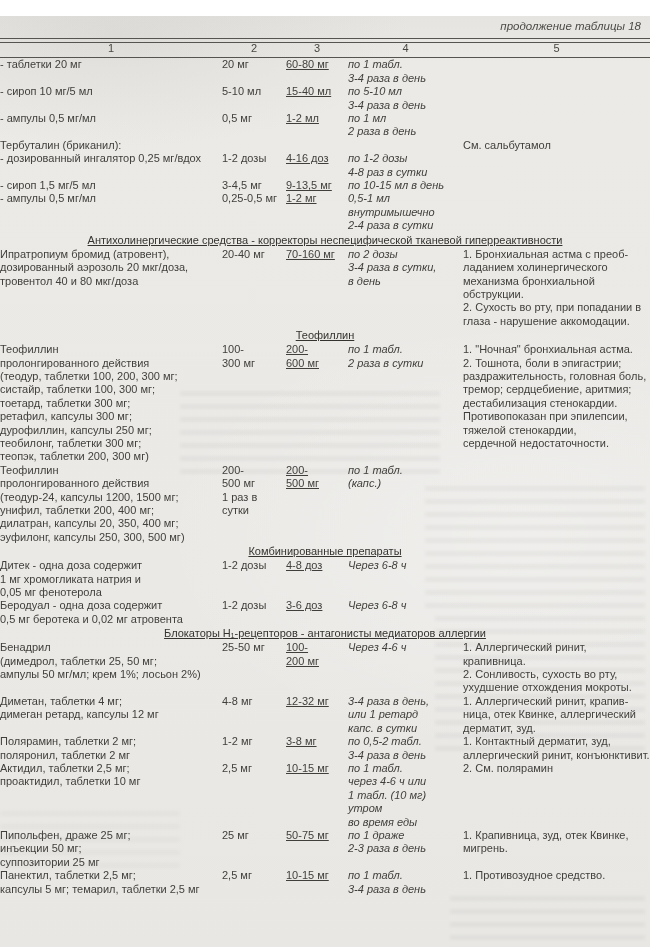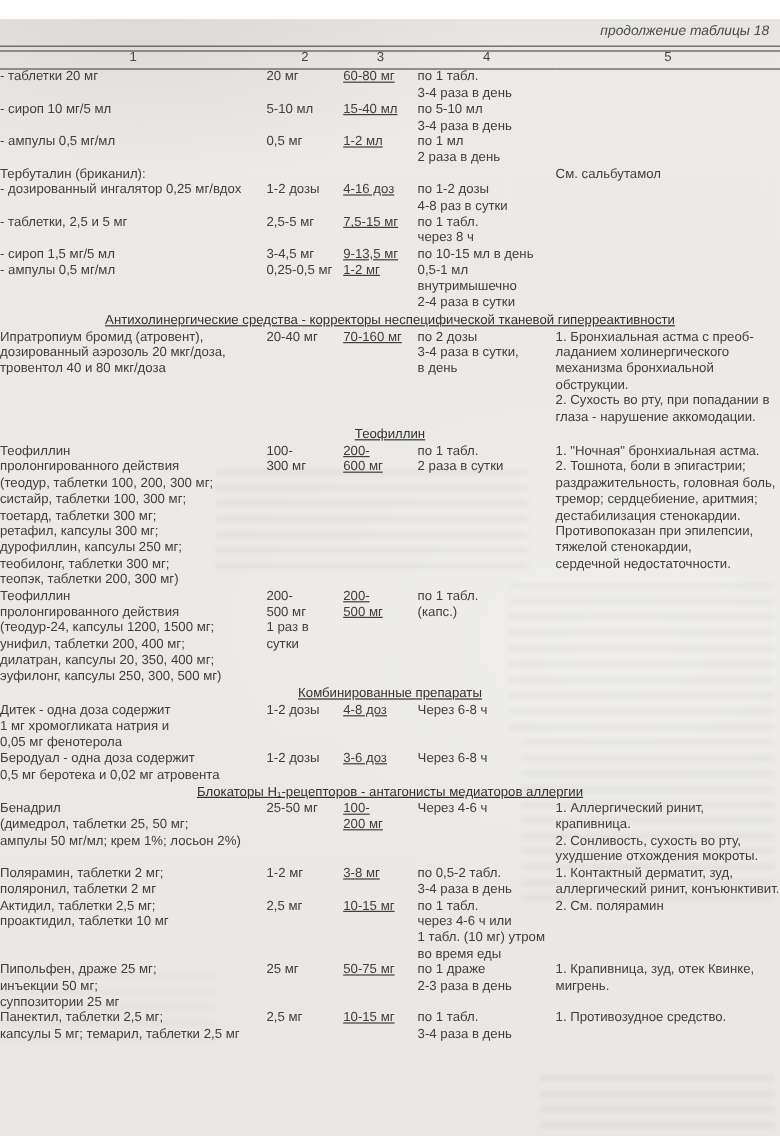--- a/index.html
+++ b/index.html
@@ -62,21 +62,21 @@
     color: #48473f;
   }
   table.drug-table td {
     vertical-align: top;
     padding: 0;
     white-space: pre-line;
   }
   td.c1 { padding-left: 10px; }
   td.c2 { padding-left: 8px; }
   td.c3 { padding-left: 4px; text-decoration: underline; }
-  td.c4 { padding-left: 7px; }
+  td.c4 { padding-left: 7px; font-style: italic; }
   td.c5 { padding-left: 1px; padding-right: 2px; }
   td.section {
     text-align: center;
     font-weight: normal;
     text-decoration: underline;
     color: #34332f;
     padding: 1px 0 1px 0;
     line-height: 15px;
     white-space: normal;
   }
@@ -147,28 +147,20 @@
         </tr>
         <tr>
           <td class="c1">- дозированный ингалятор 0,25 мг/вдох</td>
           <td class="c2">1-2 дозы</td>
           <td class="c3">4-16 доз</td>
           <td class="c4">по 1-2 дозы
 4-8 раз в сутки</td>
           <td class="c5"></td>
         </tr>
         <tr>
-          <td class="c1">- таблетки, 2,5 и 5 мг</td>
-          <td class="c2">2,5-5 мг</td>
-          <td class="c3">7,5-15 мг</td>
-          <td class="c4">по 1 табл.
-через 8 ч</td>
-          <td class="c5"></td>
-        </tr>
-        <tr>
           <td class="c1">- сироп 1,5 мг/5 мл</td>
           <td class="c2">3-4,5 мг</td>
           <td class="c3">9-13,5 мг</td>
           <td class="c4">по 10-15 мл в день</td>
           <td class="c5"></td>
         </tr>
         <tr>
           <td class="c1">- ампулы 0,5 мг/мл</td>
           <td class="c2">0,25-0,5 мг</td>
           <td class="c3">1-2 мг</td>
@@ -269,20 +261,32 @@
 ампулы 50 мг/мл; крем 1%; лосьон 2%)</td>
           <td class="c2">25-50 мг</td>
           <td class="c3">100-
 200 мг</td>
           <td class="c4">Через 4-6 ч</td>
           <td class="c5">1. Аллергический ринит, крапивница.
 2. Сонливость, сухость во рту,
 ухудшение отхождения мокроты.</td>
         </tr>
         <tr>
+          <td class="c1">Диметан, таблетки 4 мг;
+димеган ретард, капсулы 12 мг</td>
+          <td class="c2">4-8 мг</td>
+          <td class="c3">12-32 мг</td>
+          <td class="c4">3-4 раза в день,
+или 1 ретард
+капс. в сутки</td>
+          <td class="c5">1. Аллергический ринит, крапив-
+ница, отек Квинке, аллергический
+дерматит, зуд.</td>
+        </tr>
+        <tr>
           <td class="c1">Полярамин, таблетки 2 мг;
 поляронил, таблетки 2 мг</td>
           <td class="c2">1-2 мг</td>
           <td class="c3">3-8 мг</td>
           <td class="c4">по 0,5-2 табл.
 3-4 раза в день</td>
           <td class="c5">1. Контактный дерматит, зуд,
 аллергический ринит, конъюнктивит.</td>
         </tr>
         <tr>

